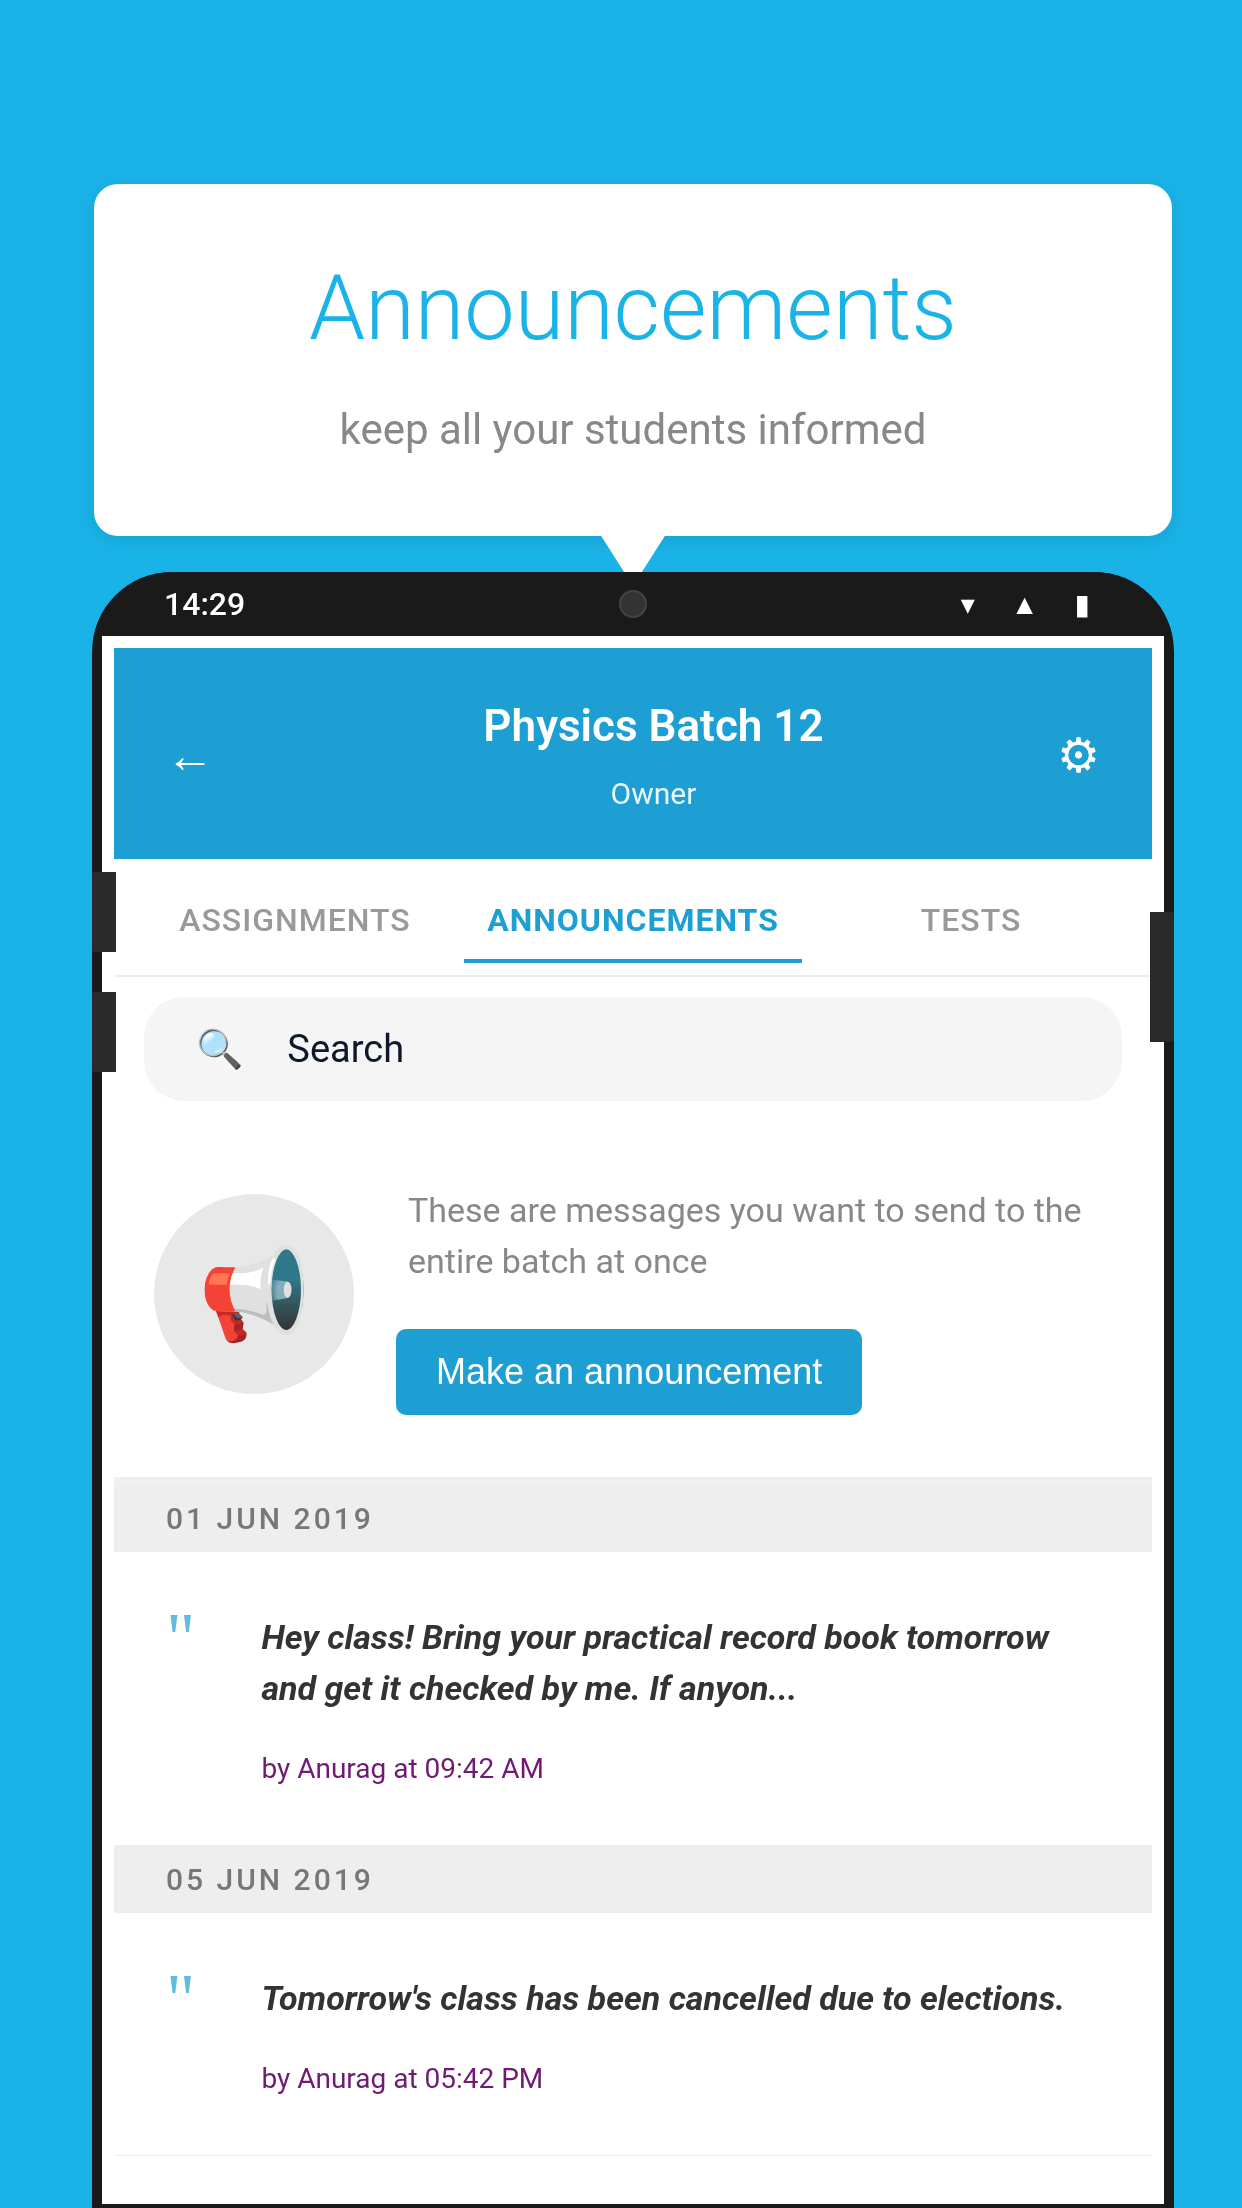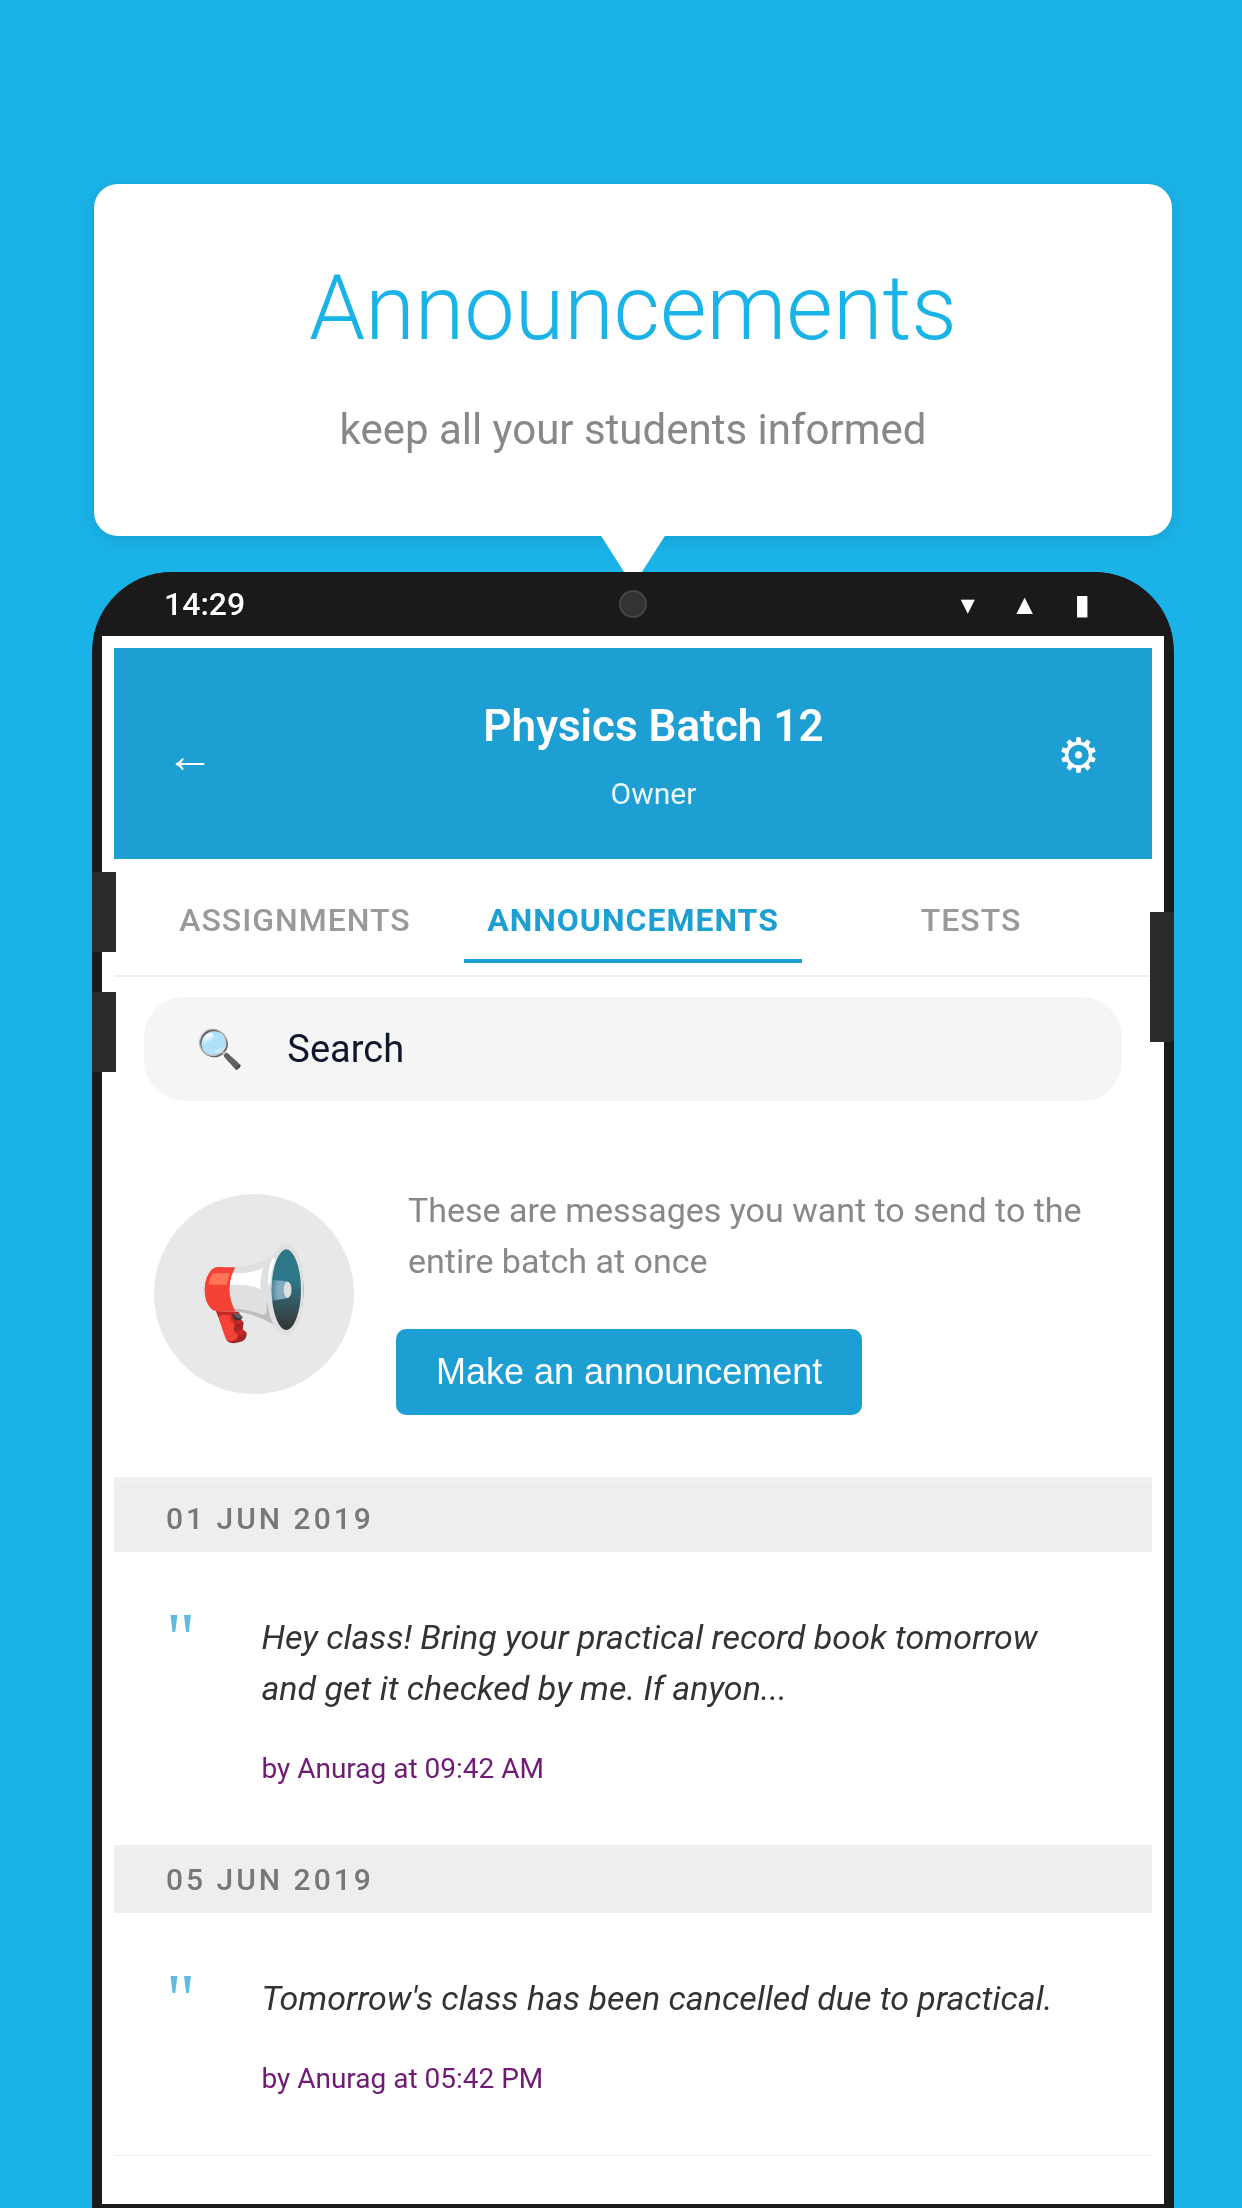--- a/index.html
+++ b/index.html
@@ -274,20 +274,21 @@
       margin-top: 10px;
       opacity: 0.7;
     }
     .announcement-content {}
     .announcement-text {
       color: #333;
       font-size: 34px;
       font-style: italic;
       line-height: 1.5;
       margin-bottom: 14px;
+      font-weight: bold;
     }
     .announcement-meta {
       color: #701a75;
       font-size: 28px;
     }
 
     
     .volume-btn-left {
       position: absolute;
       left: 0;
@@ -396,19 +397,19 @@
       </div>
     </div>
 
     <div class="date-header">
       <span class="date-text">05  JUN  2019</span>
     </div>
 
     <div class="announcement-item">
       <div class="quote-mark">"</div>
       <div class="announcement-content">
-        <div class="announcement-text">Tomorrow's class has been cancelled due to practical.</div>
+        <div class="announcement-text">Tomorrow's class has been cancelled due to elections.</div>
         <div class="announcement-meta">by Anurag at 05:42 PM</div>
       </div>
     </div>
 
   </div>
 </div>
 
 </body></html>

